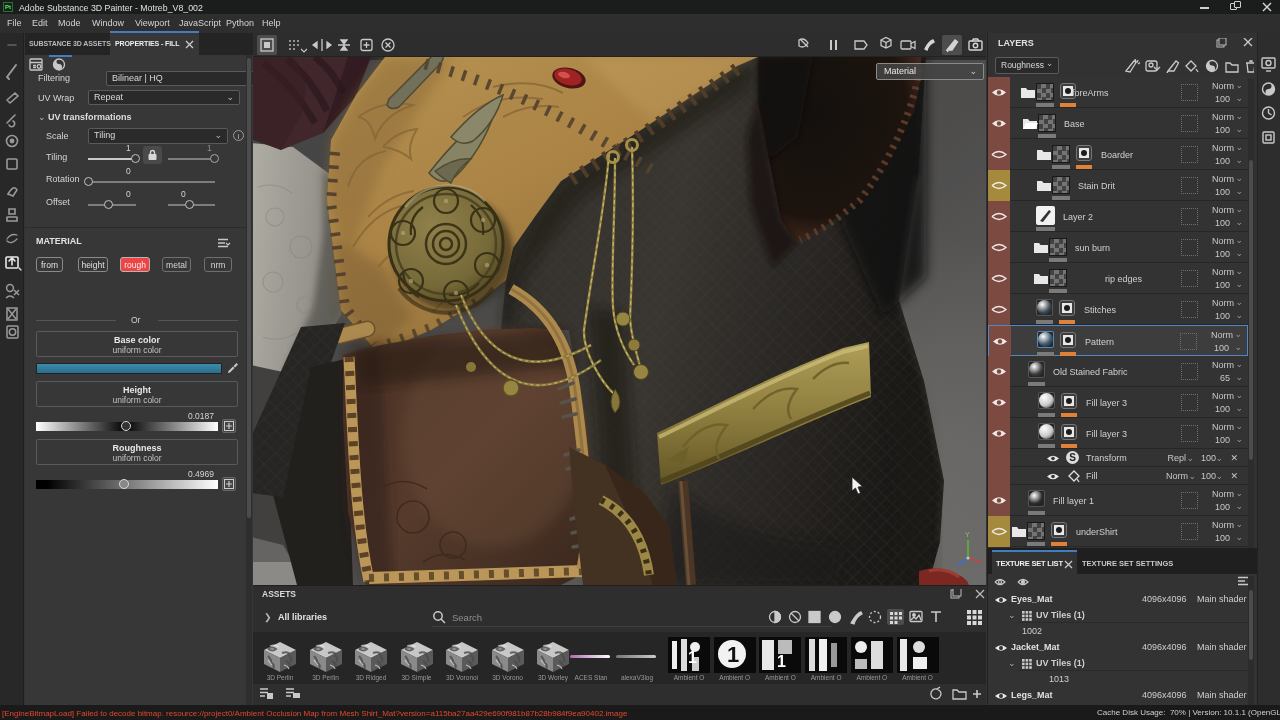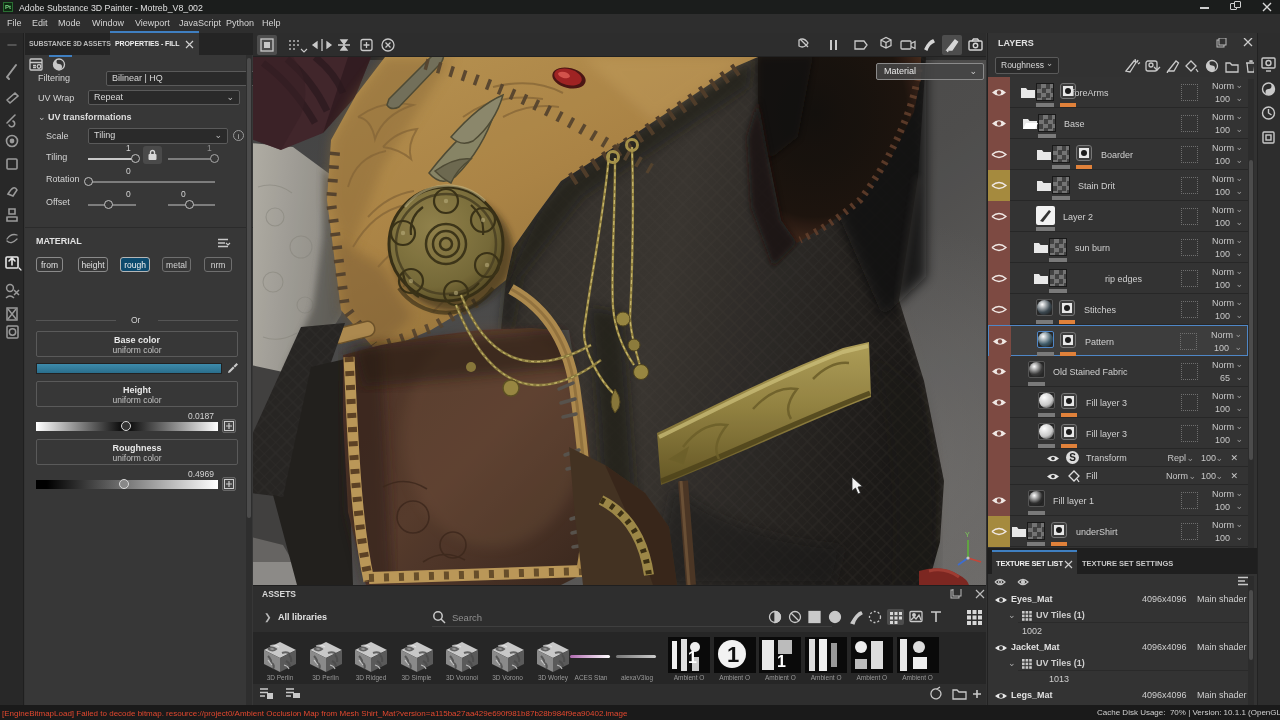--- a/index.html
+++ b/index.html
@@ -135,21 +135,21 @@
 
   <div class="abs" style="left:25px;top:227px;width:228px;height:1px;background:#2b2b2b;"></div>
   <div class="abs txt" style="left:36px;top:236px;font-weight:bold;color:#e2e2e2;">MATERIAL</div>
   <svg class="abs" style="left:218px;top:238px" width="14" height="10">
       <path d="M0,1.5 h10 M0,5 h7 M0,8.5 h10" stroke="#c8c8c8" stroke-width="1.4"></path>
       <path d="M12,4 l2,2 2,-2" stroke="#c8c8c8" stroke-width="1.2" fill="none" transform="translate(-4,1)"></path>
     </svg>
 
   <div class="abs" style="left:36px;top:257px;width:27px;height:15px;border:1px solid #8a8a8a;border-radius:3px;color:#e0e0e0;font-size:8.5px;text-align:center;line-height:14px;">from</div>
   <div class="abs" style="left:78px;top:257px;width:30px;height:15px;border:1px solid #8a8a8a;border-radius:3px;color:#e0e0e0;font-size:8.5px;text-align:center;line-height:14px;">height</div>
-  <div class="abs" style="left:120px;top:257px;width:30px;height:15px;border:1px solid #b5b5b5;border-radius:3px;color:#f0f0f0;font-size:8.5px;text-align:center;line-height:14px;background:#0c4a6e;">rough</div>
+  <div class="abs" style="left:120px;top:257px;width:30px;height:15px;border:1px solid #b5b5b5;border-radius:3px;color:#f0f0f0;font-size:8.5px;text-align:center;line-height:14px;background:#ef4444;">rough</div>
   <div class="abs" style="left:162px;top:257px;width:29px;height:15px;border:1px solid #6f6f6f;border-radius:3px;color:#d5d5d5;font-size:8.5px;text-align:center;line-height:14px;">metal</div>
   <div class="abs" style="left:204px;top:257px;width:28px;height:15px;border:1px solid #6f6f6f;border-radius:3px;color:#d5d5d5;font-size:8.5px;text-align:center;line-height:14px;">nrm</div>
 
   <div class="abs" style="left:36px;top:320px;width:80px;height:1px;background:#555;"></div>
   <div class="abs txt" style="left:131px;top:315px;font-size:8.5px;">Or</div>
   <div class="abs" style="left:158px;top:320px;width:80px;height:1px;background:#555;"></div>
 
   <div class="abs" style="left:36px;top:331px;width:202px;height:26px;border:1px solid #5a5a5a;border-radius:2px;text-align:center;">
     <div style="font-size:9px;font-weight:bold;color:#e8e8e8;margin-top:3px;">Base color</div>
     <div style="font-size:8.5px;color:#c2c2c2;">uniform color</div>

